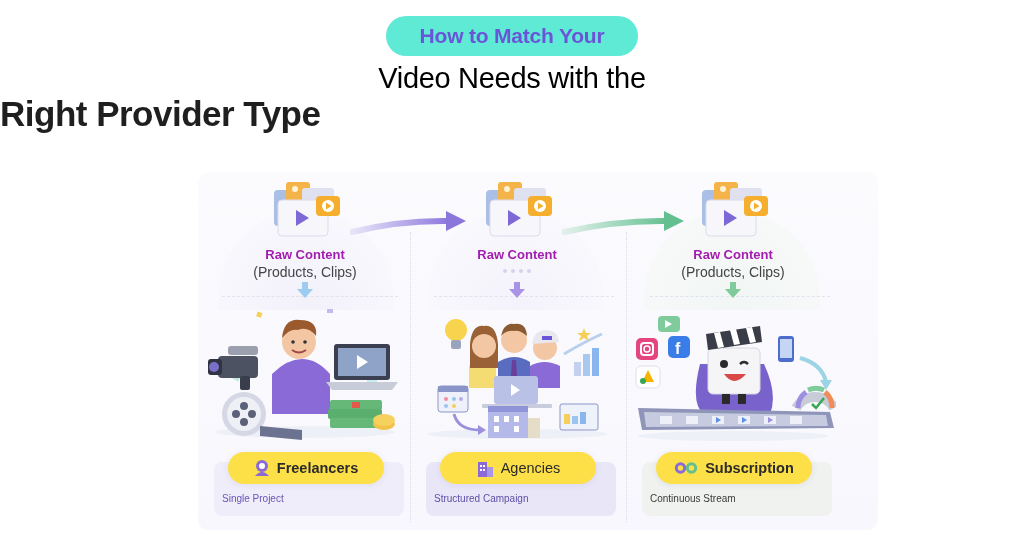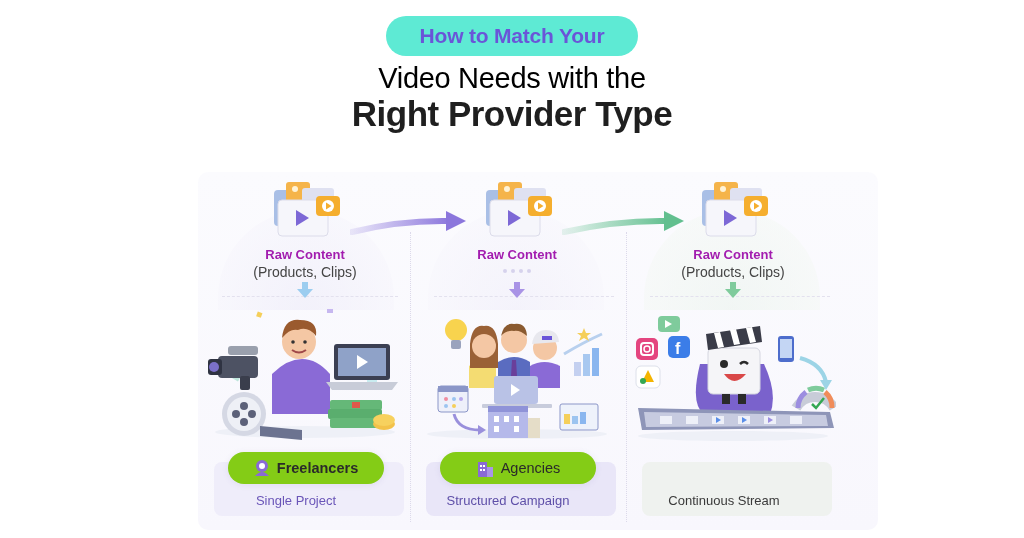--- a/index.html
+++ b/index.html
@@ -10,21 +10,21 @@
     position: absolute; left: 386px; top: 16px; width: 252px; height: 40px;
     border-radius: 20px; background: #5eead4;
     display: flex; align-items: center; justify-content: center;
     color: #6a55d8; font-weight: bold; font-size: 21px; letter-spacing: -0.2px;
   }
   .title1 {
     position: absolute; left: 0; width: 1024px; top: 62px; text-align: center;
     font-size: 29px; color: #000000; letter-spacing: -0.3px;
   }
   .title2 {
-    position: absolute; left: 0; width: 1024px; top: 94px; text-align: center;
+    position: absolute; left: 0; width: 1024px; top: 94px; 
     font-size: 35px; font-weight: bold; color: #1f1f1f; letter-spacing: -0.5px;
   }
 
   .panel {
     position: absolute; left: 198px; top: 172px; width: 680px; height: 358px;
     background: linear-gradient(180deg, #fbfbfe 0%, #f8f7fd 100%);
     border-radius: 10px;
   }
   .col-divider {
     position: absolute; top: 232px; height: 290px; width: 0;
@@ -43,26 +43,26 @@
   .col .raw-title { position: absolute; top: 67px; width: 100%; text-align: center; font-size: 13px; font-weight: bold; color: #a21caf; }
   .col .raw-sub { position: absolute; top: 84px; width: 100%; text-align: center; font-size: 14px; color: #444; }
   .col .down-arrow { position: absolute; left: 50%; transform: translateX(-50%); top: 102px; width: 16px; height: 16px; }
   .col .illus { position: absolute; left: 4px; top: 124px; width: 206px; height: 138px; }
   .col .label-box {
     position: absolute; left: 16px; top: 282px; width: 190px; height: 54px;
     border-radius: 8px;
   }
   .col .name-pill {
     position: absolute; left: 30px; top: 272px; width: 156px; height: 32px;
-    background: #84cc16; border-radius: 16px;
+    background: #fde047; border-radius: 16px;
     box-shadow: 0 1px 6px rgba(120,110,170,0.12);
     display: flex; align-items: center; justify-content: center; gap: 7px;
   }
   .col .name-pill .nm { font-size: 14.5px; font-weight: bold; color: #2a2a2a; }
-  .col .tagline { position: absolute; left: 3px; width: 190px; top: 313px; text-align: center; font-size: 13px; }
+  .col .tagline { position: absolute; left: 24px; width: 190px; top: 313px; text-align: left; font-size: 10px; }
 
   .flow-arrow { position: absolute; }
 </style>
 </head>
 <body>
 
 <div class="pill">How to Match Your</div>
 <div class="title1">Video Needs with the</div>
 <div class="title2">Right Provider Type</div>
 
@@ -324,14 +324,21 @@
       <rect x="56" y="112" width="12" height="8" fill="#eef0f8"></rect>
     <rect x="82" y="112" width="12" height="8" fill="#eef0f8"></rect>
       <rect x="108" y="112" width="12" height="8" fill="#eef0f8"></rect>
     <rect x="134" y="112" width="12" height="8" fill="#eef0f8"></rect>
       <rect x="160" y="112" width="12" height="8" fill="#eef0f8"></rect>
     <polygon points="86,113 86,119 91,116" fill="#5a8ee8"></polygon>
     <polygon points="112,113 112,119 117,116" fill="#5a8ee8"></polygon>
     <polygon points="138,113 138,119 143,116" fill="#9c8ee0"></polygon>
   </svg>
   <div class="label-box" style="background:#eff2ef;"></div>
+  <div class="name-pill">
+    <svg width="24" height="12" viewBox="0 0 24 12">
+      <circle cx="6.5" cy="6" r="4.2" fill="none" stroke="#8a6ad6" stroke-width="3"></circle>
+      <circle cx="17.5" cy="6" r="4.2" fill="none" stroke="#62bf8f" stroke-width="3"></circle>
+    </svg>
+    <span class="nm">Subscription</span>
+  </div>
   <div class="tagline" style="color:#3a3a3a;">Continuous Stream</div>
 </div>
 
 </body></html>

